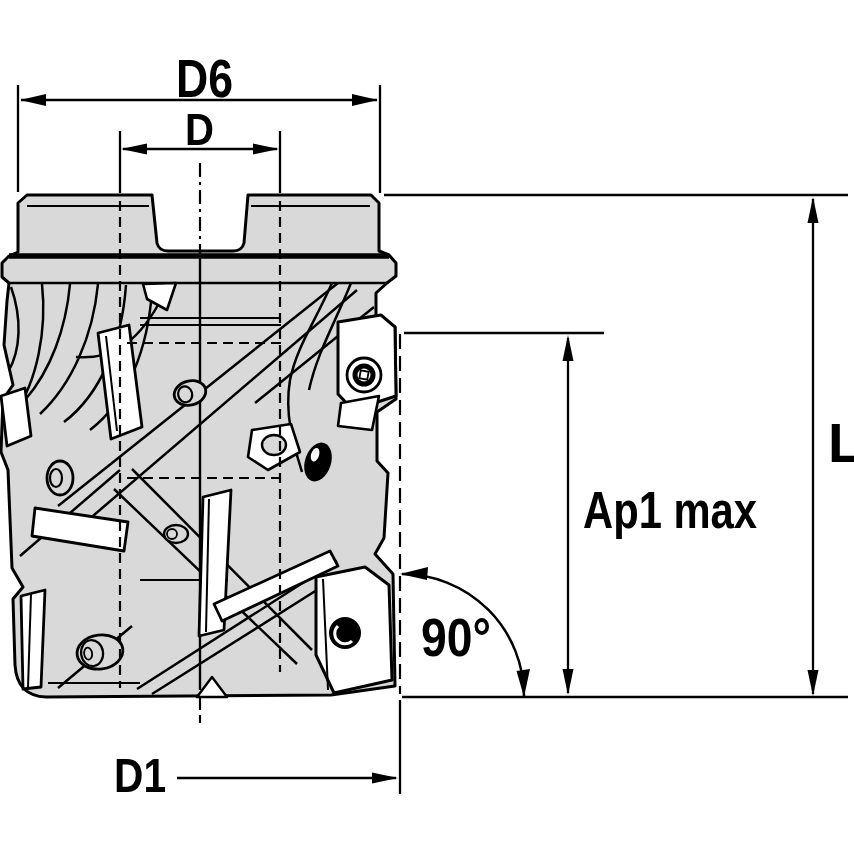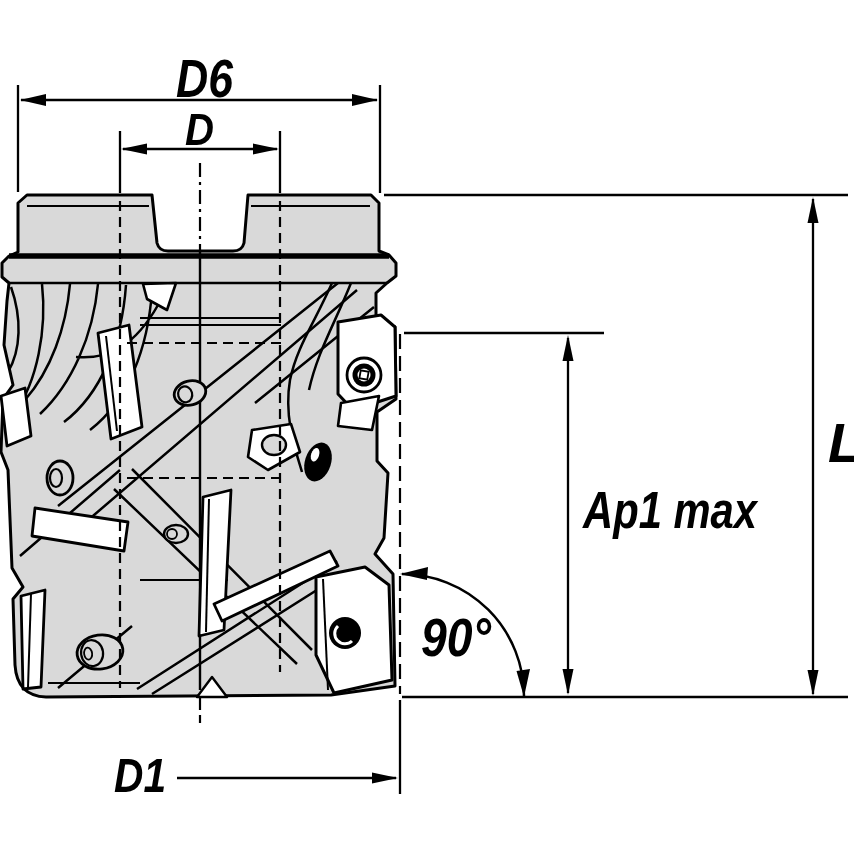--- a/index.html
+++ b/index.html
@@ -1,16 +1,16 @@
 <!DOCTYPE html>
 <html style="--background: #ffffff; --line: #000000; --body-fill: #d9d9d9; --insert-fill: #ffffff;"><head>
 <meta charset="utf-8">
 <style>
   html,body{margin:0;padding:0;background:var(--background,#fff);}
-  .stage{position:relative;width:854px;height:854px;background:var(--background,#fff);overflow:hidden;font-style:italic;}
+  .stage{position:relative;width:854px;height:854px;background:var(--background,#fff);overflow:hidden;}
   svg{display:block;}
   .ln{stroke:var(--line,#000);fill:none;}
   .fill-body{fill:var(--body-fill,#d9d9d9);}
   .fill-white{fill:var(--insert-fill,#fff);}
   .fill-line{fill:var(--line,#000);}
   .dim-text{
     font-family:"Liberation Sans","DejaVu Sans",sans-serif;
     font-weight:bold;
     fill:var(--line,#000);
   }

